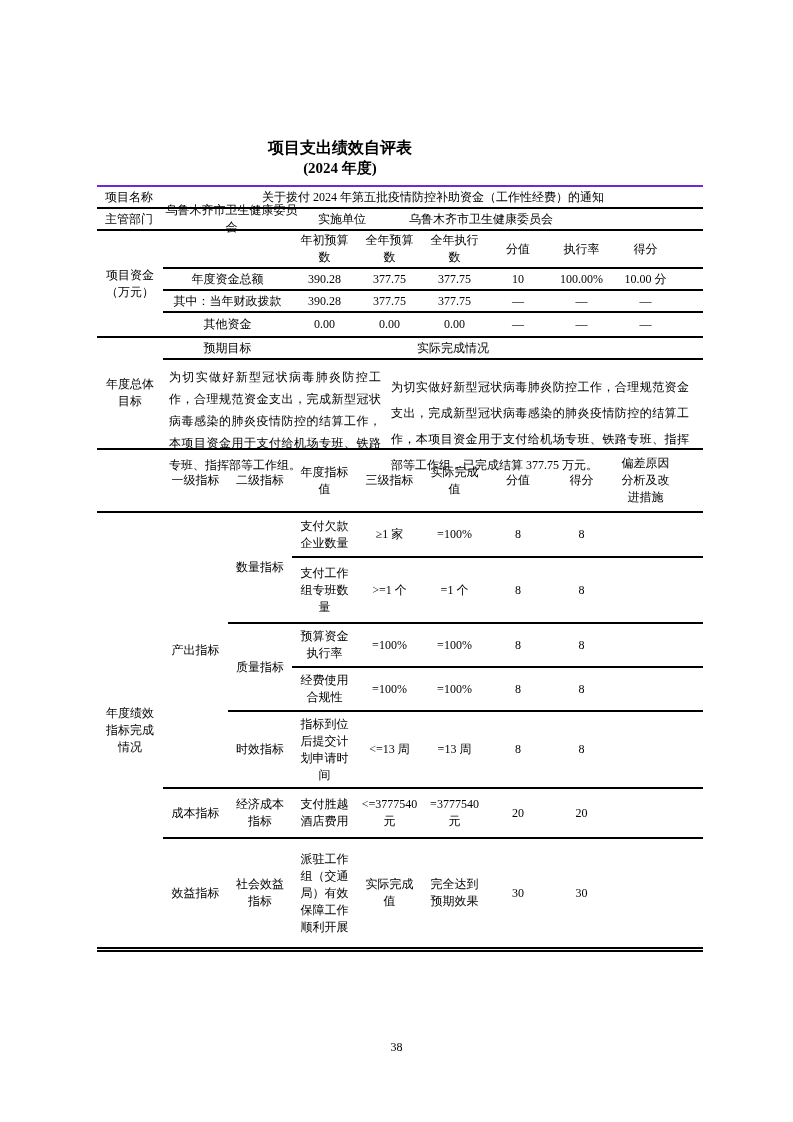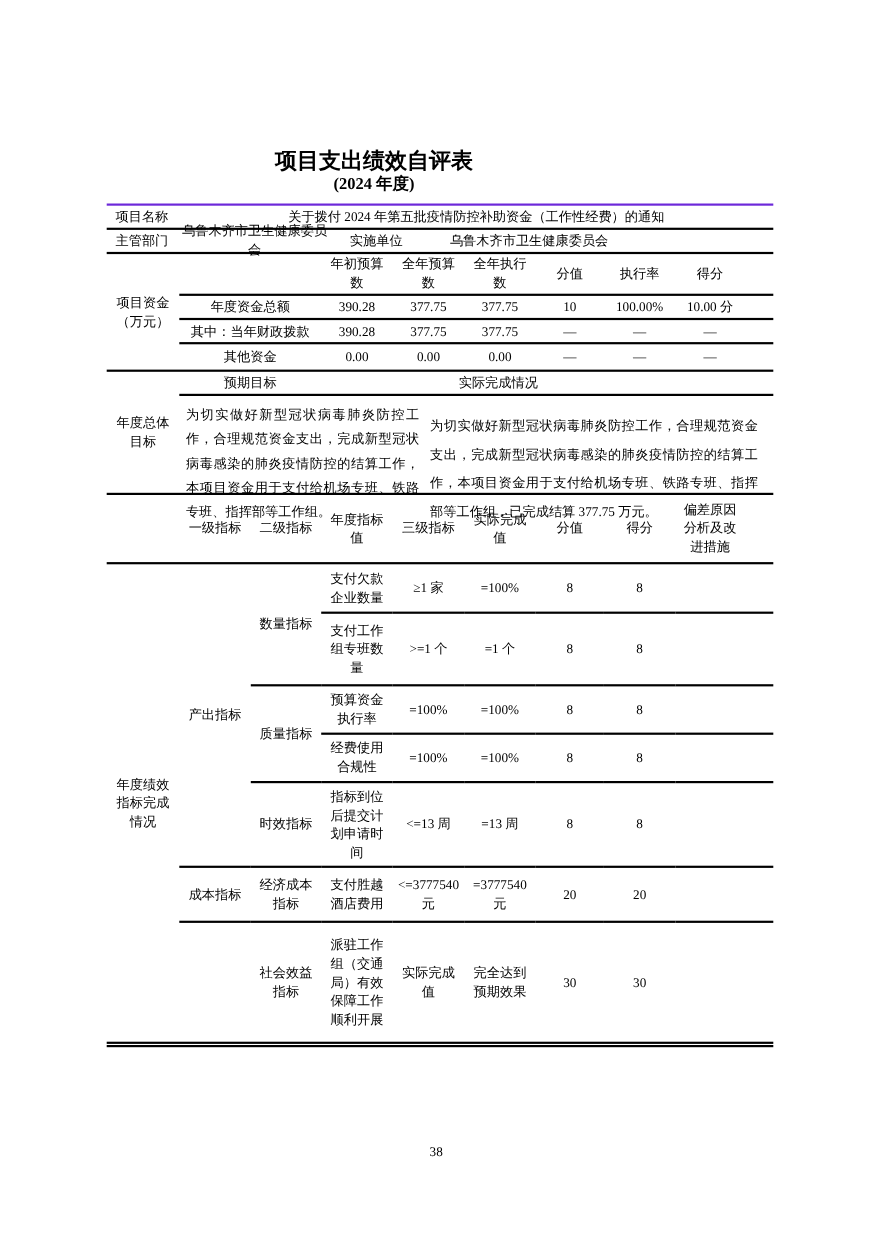--- a/index.html
+++ b/index.html
@@ -3,21 +3,21 @@
 <meta charset="utf-8">
 <style>
   html,body{margin:0;padding:0;background:#ffffff;}
   .page{
     position:relative;width:793px;height:1122px;background:#ffffff;
     font-family:"Liberation Serif","DejaVu Serif",serif;color:#000;
     font-size:12px;overflow:hidden;
   }
   
   .title-block{position:absolute;top:137px;left:0;width:680px;text-align:center;}
-  .title-line1{font-size:20px;font-weight:bold;line-height:21px;}
+  .title-line1{font-size:16px;font-weight:bold;line-height:21px;}
   .title-line2{font-size:15px;font-weight:bold;line-height:21px;text-align:center;}
 
   
   .doc-table{
     position:absolute;left:97px;top:185px;width:606px;
     border-top:2px solid #6d28d9;border-bottom:5px double #000;
     box-sizing:border-box;
   }
   .sec{display:flex;border-bottom:2px solid #000;box-sizing:border-box;}
   .cell{display:flex;align-items:center;justify-content:center;text-align:center;box-sizing:border-box;}
@@ -185,20 +185,21 @@
         </div>
     </div>
 
     <div class="ig">
       <div class="iglabel" style="grid-column:1;grid-row:1/8;">
           <span class="wrap">年度绩效指标完成情况</span>
         </div>
 
       <div class="bb" style="grid-column:2;grid-row:1/6;">产出指标</div>
       <div class="bb" style="grid-column:2;grid-row:6;text-align:center;">成本指标</div>
+      <div style="grid-column:2;grid-row:7;">效益指标</div>
 
       <div class="bb" style="grid-column:3;grid-row:1/3;">数量指标</div>
       <div class="bb" style="grid-column:3;grid-row:3/5;">质量指标</div>
       <div class="bb" style="grid-column:3;grid-row:5;">时效指标</div>
       <div class="bb" style="grid-column:3;grid-row:6;">
           <span class="wrap">经济成本指标</span>
         </div>
       <div style="grid-column:3;grid-row:7;">
           <span class="wrap">社会效益指标</span>
         </div>

